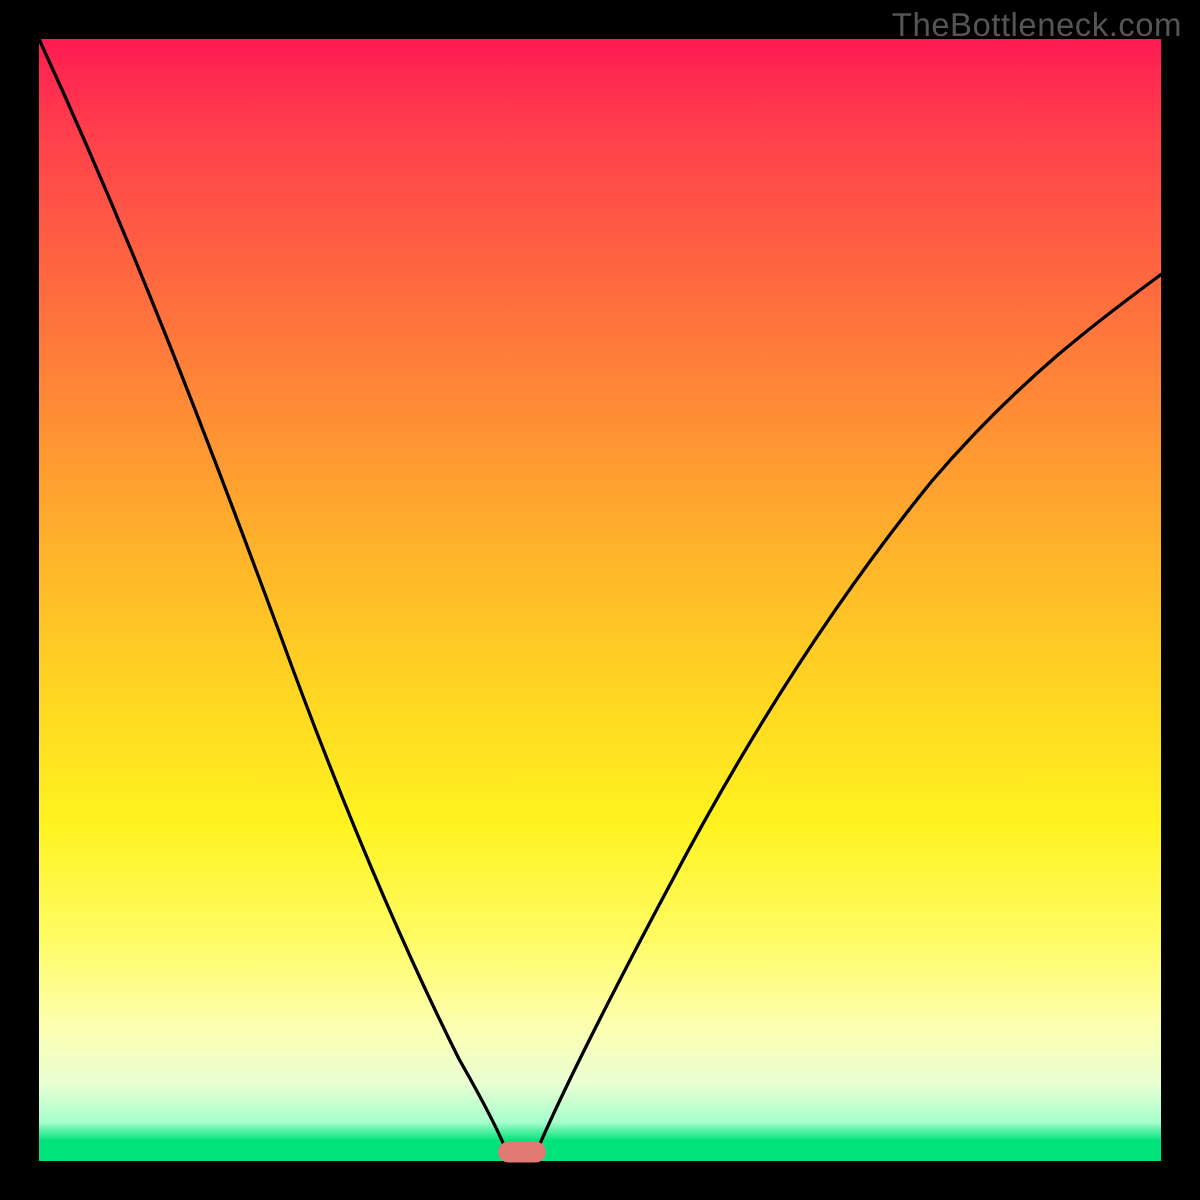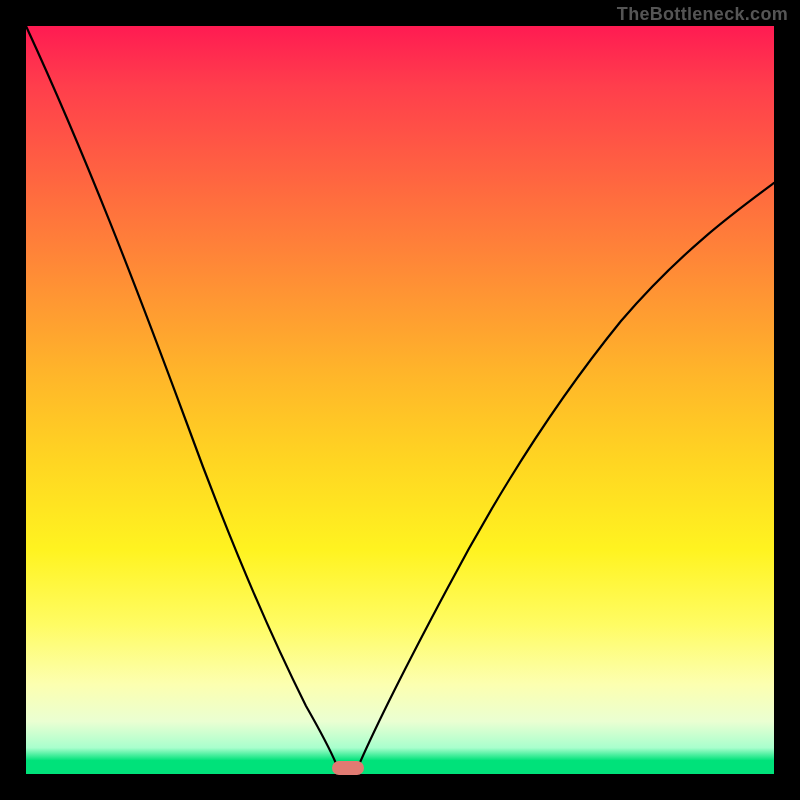--- a/index.html
+++ b/index.html
@@ -9,22 +9,22 @@
     height: 800px;
     background: #000;
     font-family: Arial, Helvetica, sans-serif;
     position: relative;
   }
   .watermark {
     position: absolute;
     top: 4px;
     right: 12px;
     color: #555;
-    font-size: 18px;
-    font-weight: 700;
+    font-size: 22px;
+    font-weight: 400;
     letter-spacing: 0.3px;
     z-index: 3;
   }
   .frame {
     position: absolute;
     left: 26px;
     top: 26px;
     width: 748px;
     height: 748px;
     background: #000;

